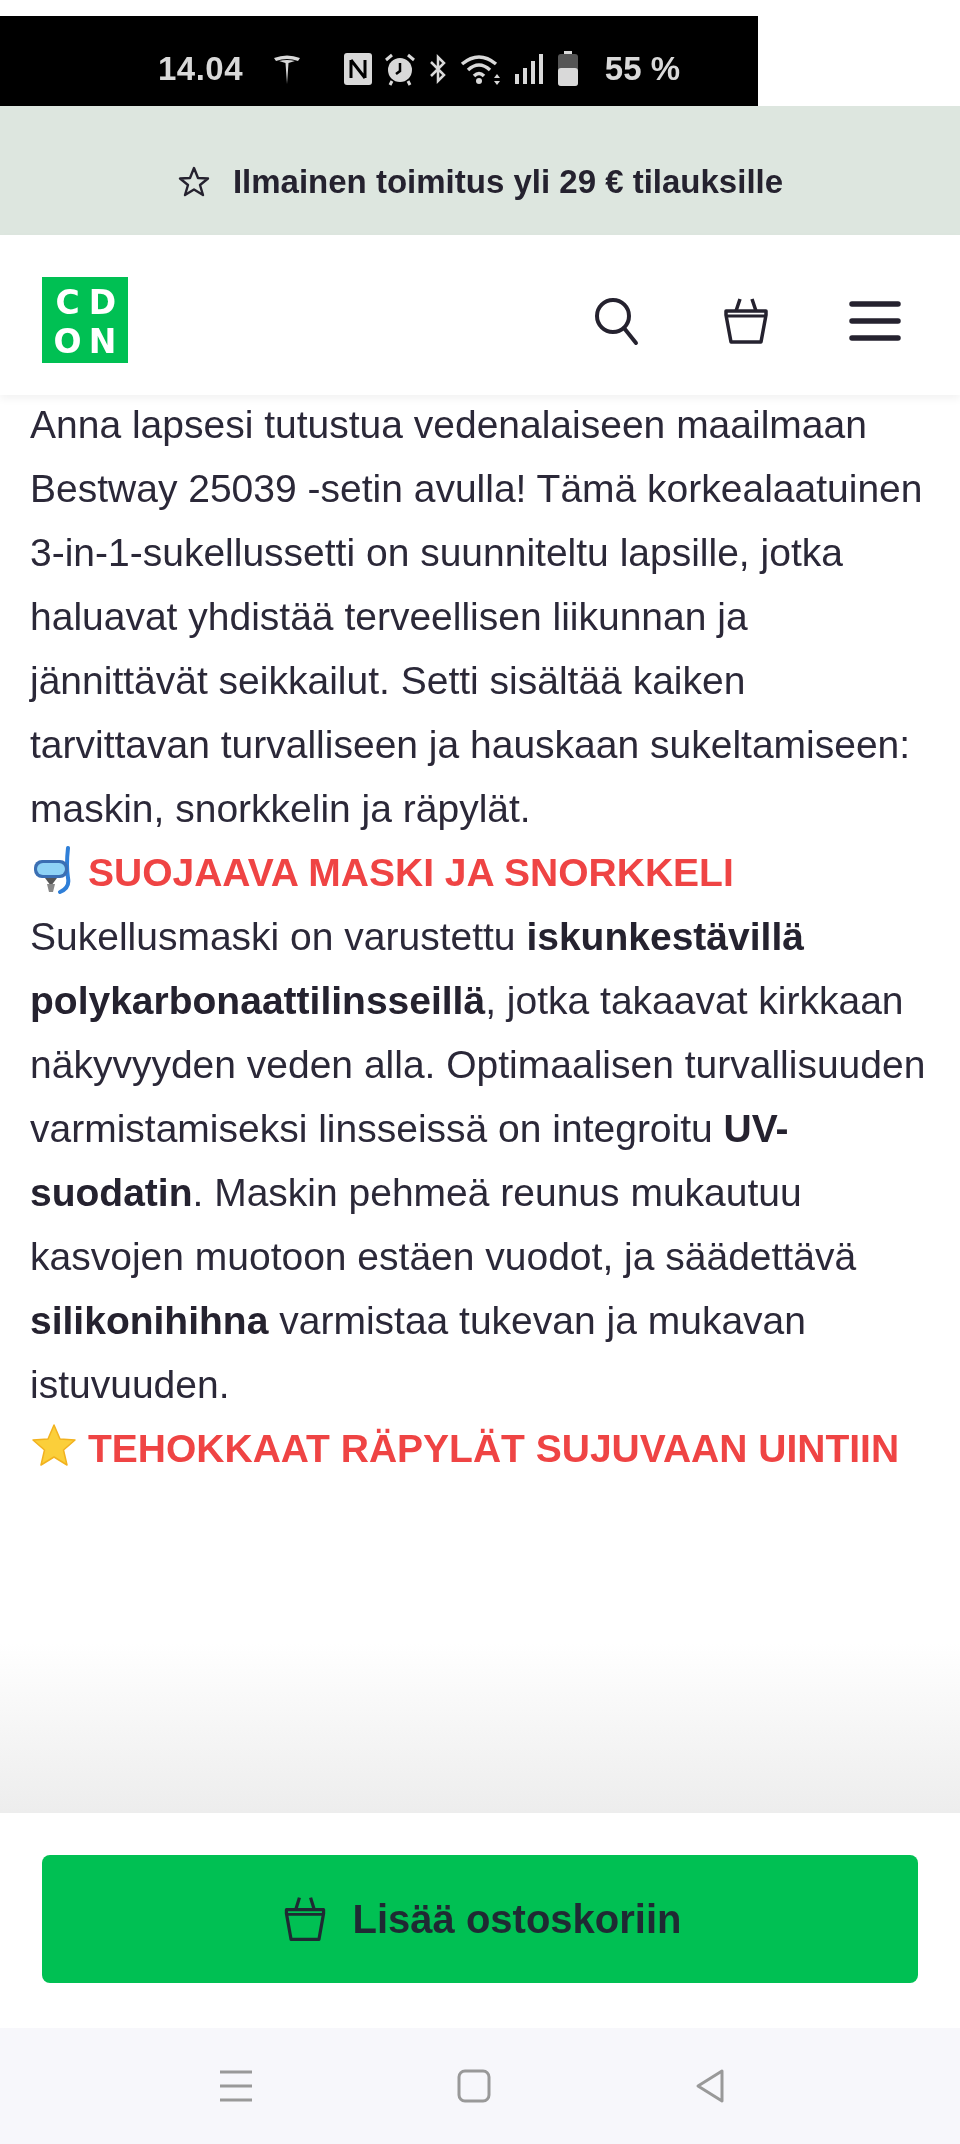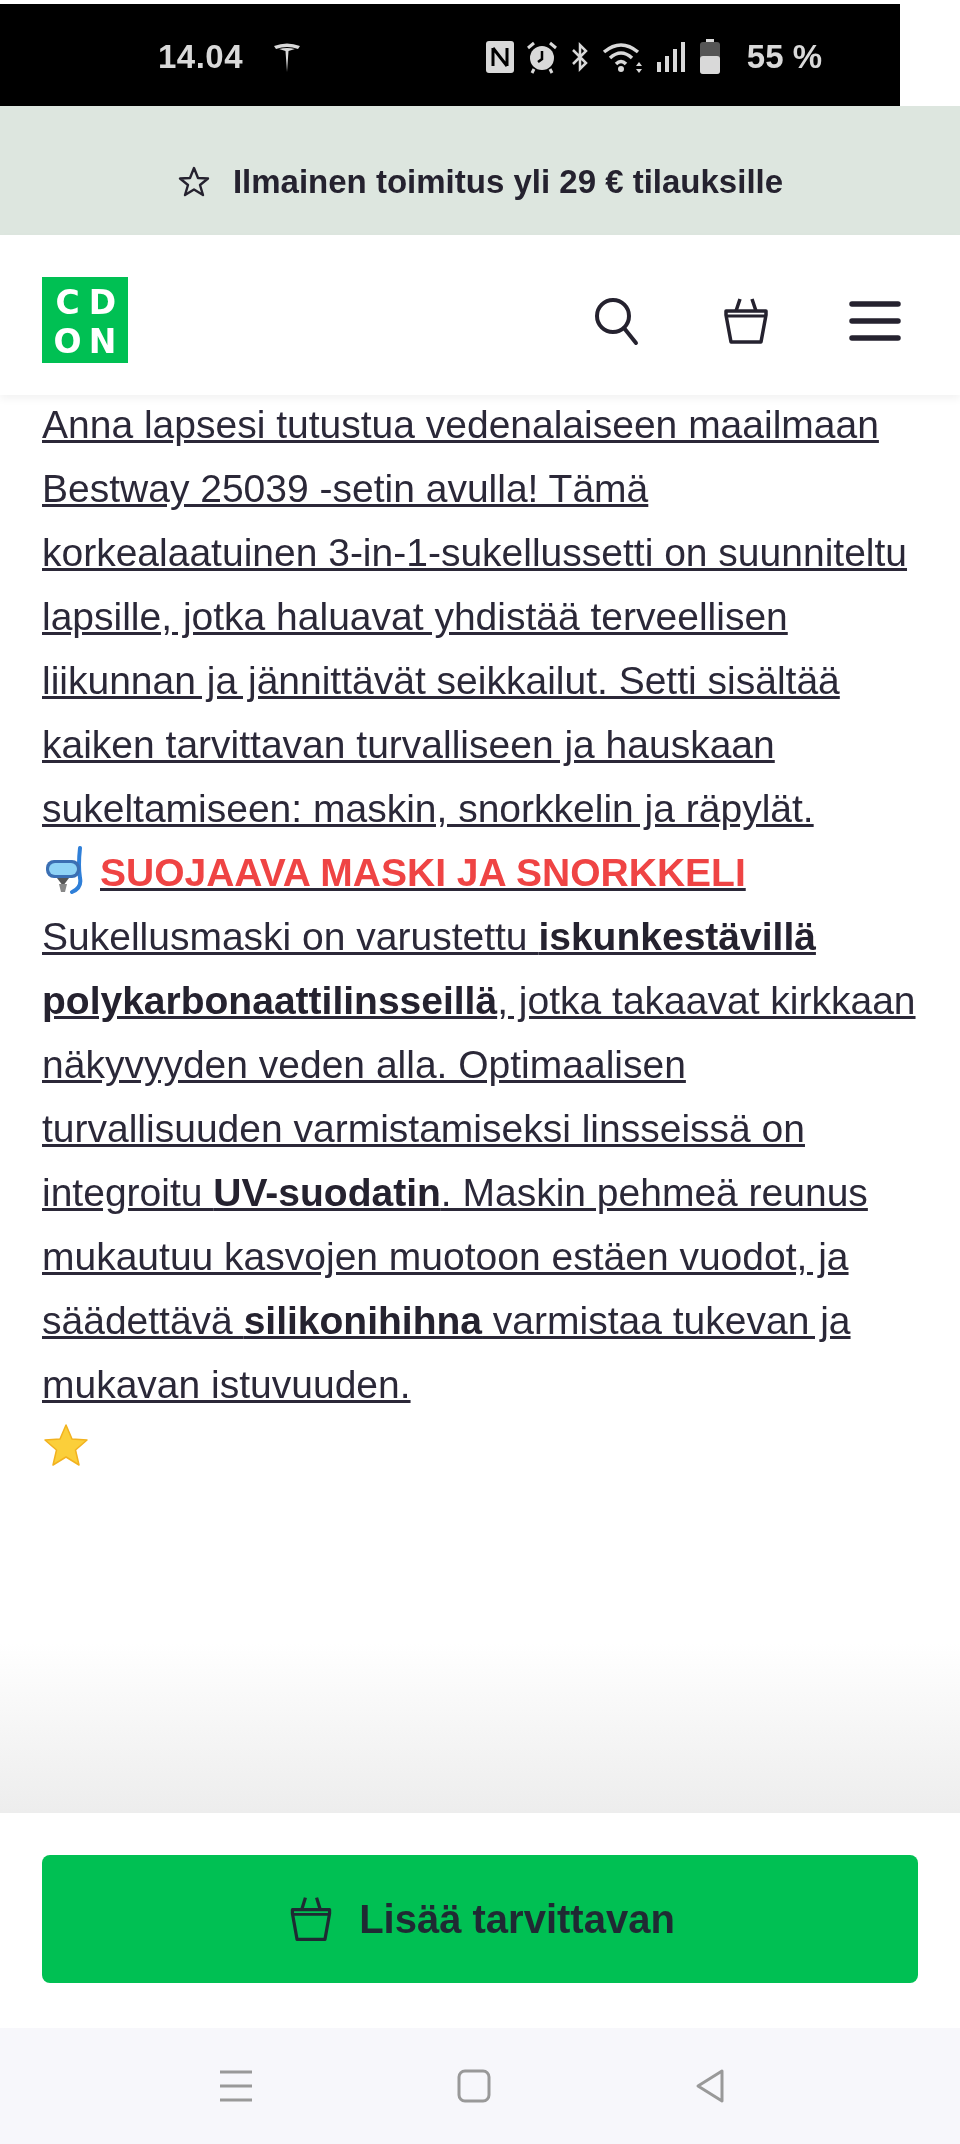--- a/index.html
+++ b/index.html
@@ -1,20 +1,20 @@
 <!DOCTYPE html>
 <html><head>
 <meta charset="utf-8">
 <style>
   * { box-sizing: border-box; margin: 0; padding: 0; }
   html, body { width: 960px; height: 2144px; overflow: hidden; background: #ffffff; }
   body { font-family: "Liberation Sans", "DejaVu Sans", sans-serif; color: #2b2838; position: relative; }
 
   
-  .status-bar { position: absolute; left: 0; top: 4px; width: 900px; height: 106px; background: #000; color: #d9d9d9; }
+  .status-bar { position: absolute; left: 0; top: 16px; width: 758px; height: 106px; background: #000; color: #d9d9d9; }
   .status-time { position: absolute; left: 158px; top: 34px; font-size: 33px; font-weight: bold; letter-spacing: 0.5px; }
   .status-tesla { position: absolute; left: 270px; top: 36px; width: 34px; height: 34px; }
   .status-right { position: absolute; right: 78px; top: 34px; display: flex; align-items: center; gap: 10px; }
   .status-right svg { display: block; }
   .status-batt-text { font-size: 33px; font-weight: bold; margin-left: 16px; }
 
   
   .promo { position: absolute; left: 0; top: 106px; width: 960px; height: 151px; background: #dde6df; display: flex; align-items: center; justify-content: center; gap: 22px; }
   .promo-star { width: 34px; height: 34px; }
   .promo-text { font-size: 33px; font-weight: bold; color: #25222f; }
@@ -23,21 +23,21 @@
   .header { position: absolute; left: 0; top: 235px; width: 960px; height: 160px; background: #fff; box-shadow: 0 4px 8px rgba(0,0,0,0.05); z-index: 2; }
   .logo { position: absolute; left: 42px; top: 42px; width: 86px; height: 86px; background: #00c053; display: grid; grid-template-columns: 1fr 1fr; grid-template-rows: 1fr 1fr; padding: 6px 8px; }
   .logo span { color: #fff; font-weight: bold; font-size: 33px; display: flex; align-items: center; justify-content: center; font-family: "DejaVu Sans", sans-serif; }
   .hdr-icon { position: absolute; top: 56px; width: 60px; height: 60px; display: flex; align-items: center; justify-content: center; }
   .hdr-search { left: 588px; }
   .hdr-cart { left: 716px; }
   .hdr-menu { left: 845px; }
 
   
   .content { position: absolute; left: 0; top: 395px; width: 960px; height: 1418px; overflow: hidden; }
-  .desc { padding: 0 42px; font-size: 39px; line-height: 64px; color: #2b2838; margin-top: -2px; text-decoration: underline; }
+  .desc { padding: 0 30px; font-size: 39px; line-height: 64px; color: #2b2838; margin-top: -2px; }
   .desc p { margin: 0; }
   .desc b { font-weight: bold; color: #25222f; }
   .desc h3 { font-size: 39px; line-height: 64px; font-weight: bold; color: #ef4444; display: block; }
   .emoji { display: inline-block; width: 48px; height: 48px; vertical-align: -8px; margin-right: 10px; }
   .fade { position: absolute; left: 0; bottom: 0; width: 960px; height: 170px; background: linear-gradient(to bottom, rgba(255,255,255,0) 0%, rgba(235,235,235,0.9) 100%); pointer-events: none; }
 
   
   .buy-bar { position: absolute; left: 0; top: 1813px; width: 960px; height: 215px; background: #fff; }
   .buy-btn { position: absolute; left: 42px; top: 42px; width: 876px; height: 128px; background: #00c053; border-radius: 8px; border: none; display: flex; align-items: center; justify-content: center; gap: 22px; }
   .buy-label { font-size: 40px; font-weight: bold; color: #1f2a33; }
@@ -137,34 +137,34 @@
         <rect x="4" y="14" width="34" height="18" rx="8" fill="#3b6fb3"></rect>
         <rect x="7" y="17" width="28" height="12" rx="6" fill="#8fd3f6"></rect>
         <path d="M15 32 L21 40 L27 32 Z" fill="#555"></path>
         <path d="M17 38 L25 38 L23 46 L19 46 Z" fill="#888"></path>
       </svg><span>SUOJAAVA MASKI JA SNORKKELI</span></h3>
 
     <p><span>Sukellusmaski on varustettu </span><b>iskunkestävillä polykarbonaattilinsseillä</b><span>, jotka takaavat kirkkaan näkyvyyden veden alla. Optimaalisen turvallisuuden varmistamiseksi linsseissä on integroitu </span><b>UV-suodatin</b><span>. Maskin pehmeä reunus mukautuu kasvojen muotoon estäen vuodot, ja säädettävä </span><b>silikonihihna</b><span> varmistaa tukevan ja mukavan istuvuuden.</span></p>
 
     <h3><svg class="emoji" viewBox="0 0 48 48">
         <path d="M24 3 L30 17 L45 18 L33.5 28 L37 43 L24 35 L11 43 L14.5 28 L3 18 L18 17 Z" fill="#fbcf3a" stroke="#f2b21f" stroke-width="1.5" stroke-linejoin="round"></path>
-      </svg></h3>
+      </svg><span>TEHOKKAAT RÄPYLÄT SUJUVAAN UINTIIN</span></h3>
 
   </div>
   <div class="fade"></div>
 </div>
 
 <div class="buy-bar">
   <button class="buy-btn">
     <svg width="52" height="52" viewBox="0 0 56 56">
       <path d="M22 5 L18 18 M34 5 L38 18" stroke="#1f2a33" stroke-width="3.5" fill="none"></path>
       <path d="M8 18 L48 18 L48 22 L43 50 L13 50 L8 22 Z" fill="none" stroke="#1f2a33" stroke-width="3.5" stroke-linejoin="round"></path>
       <path d="M9 23 L47 23" stroke="#1f2a33" stroke-width="3"></path>
     </svg>
-    <span class="buy-label">Lisää tarvittavan</span>
+    <span class="buy-label">Lisää ostoskoriin</span>
   </button>
 </div>
 
 <div class="navbar">
   <div class="nav-btn nav-recents">
     <svg width="36" height="36" viewBox="0 0 36 36">
       <path d="M2 4 L34 4 M2 18 L34 18 M2 32 L34 32" stroke="#999" stroke-width="3"></path>
     </svg>
   </div>
   <div class="nav-btn nav-home">

